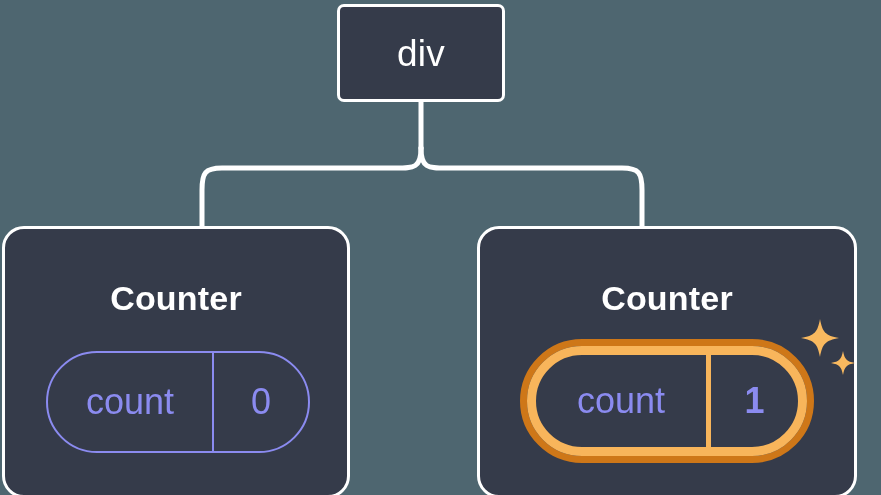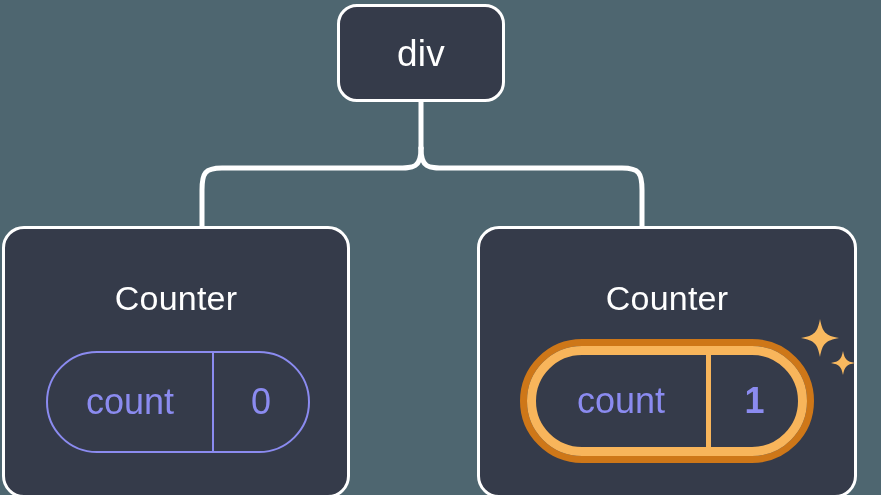--- a/index.html
+++ b/index.html
@@ -27,21 +27,21 @@
     width: 881px;
     height: 495px;
     pointer-events: none;
   }
 
   
   .node {
     position: absolute;
     background: #353b4a;
     border: 3px solid #ffffff;
-    border-radius: 20px;
+    border-radius: 7px;
     box-sizing: border-box;
   }
   .node-root {
     left: 337px;
     top: 4px;
     width: 168px;
     height: 98px;
     display: flex;
     align-items: center;
     justify-content: center;
@@ -63,21 +63,21 @@
   .node-child.right { left: 477px; width: 380px; }
 
   .child-title {
     position: absolute;
     left: 0;
     right: 0;
     top: 52px;
     text-align: center;
     color: #ffffff;
     font-size: 34px;
-    font-weight: 400;
+    font-weight: 700;
     letter-spacing: 0.2px;
     line-height: 1;
   }
 
   
   .pill {
     position: absolute;
     box-sizing: border-box;
     display: flex;
     align-items: stretch;

